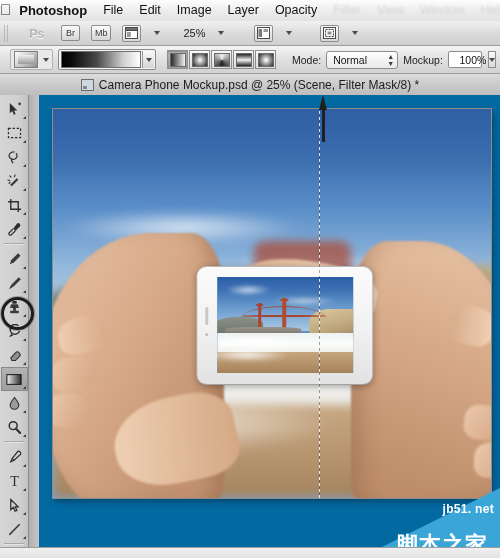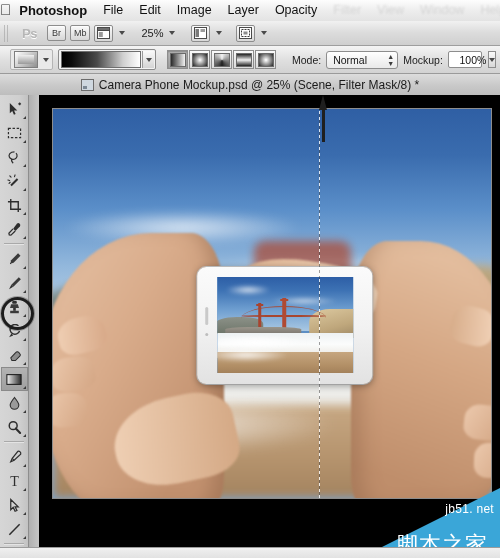--- a/index.html
+++ b/index.html
@@ -26,21 +26,21 @@
     font-size:12.5px;color:#111;padding:0 8px;line-height:21px;white-space:nowrap;
   }
   .menu-item.app-name{font-weight:bold;font-size:13px;}
   .menu-item.faded{color:#cfcfcf;filter:blur(1.1px);opacity:.85;}
 
   
   .appbar{
     position:absolute;left:0;top:21px;width:500px;height:25px;
     background:linear-gradient(180deg,#f1f1f1 0%,#dcdcdc 48%,#cfcfcf 100%);
     border-bottom:1px solid #9e9e9e;
-    display:flex;align-items:center;gap:4px;padding-left:4px;box-sizing:border-box;
+    display:flex;align-items:center;gap:11px;padding-left:4px;box-sizing:border-box;
   }
   .grip{width:6px;height:17px;
     background:repeating-linear-gradient(90deg,#a9a9a9 0 1px,transparent 1px 3px);
     opacity:.7;margin-right:2px;}
   .ps-logo{
     font-size:13px;font-weight:bold;color:#b6b6b6;
     text-shadow:0 1px 0 #fff;letter-spacing:-0.5px;padding:0 6px;
   }
   .chip{
     height:16px;min-width:19px;padding:0 3px;box-sizing:border-box;
@@ -172,21 +172,21 @@
   .circle-annot{
     position:absolute;left:1px;top:297px;width:27px;height:27px;
     border:3px solid #1d1d1d;border-radius:50%;
     box-shadow:0 0 0 1px rgba(0,0,0,.25);
     pointer-events:none;
   }
 
   
   .docarea{
     position:absolute;left:39px;top:95px;width:461px;height:463px;
-    background:#000000;overflow:hidden;
+    background:#0369a1;overflow:hidden;font-weight:bold;
   }
   .canvas{
     position:absolute;left:14px;top:14px;width:438px;height:389px;
     overflow:hidden;
     box-shadow:0 0 0 1px #8d8d8d, 2px 3px 7px rgba(0,0,0,.38);
     background:#7aa8d6;
   }
   
   .bg-photo{position:absolute;inset:0;filter:blur(0px);}
   .bg-sky{

